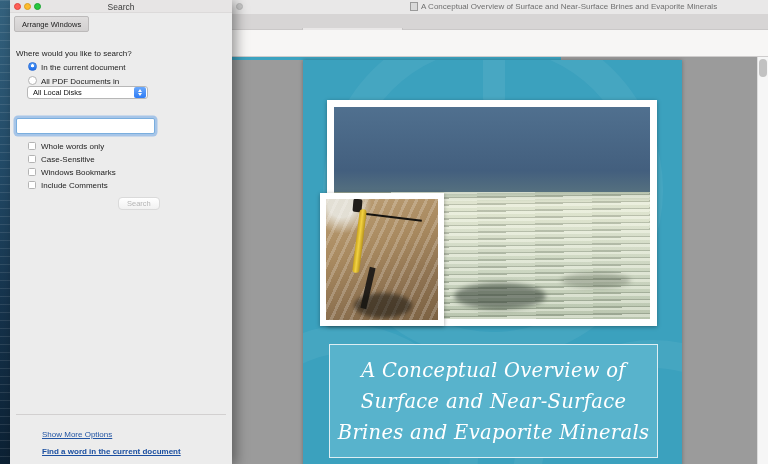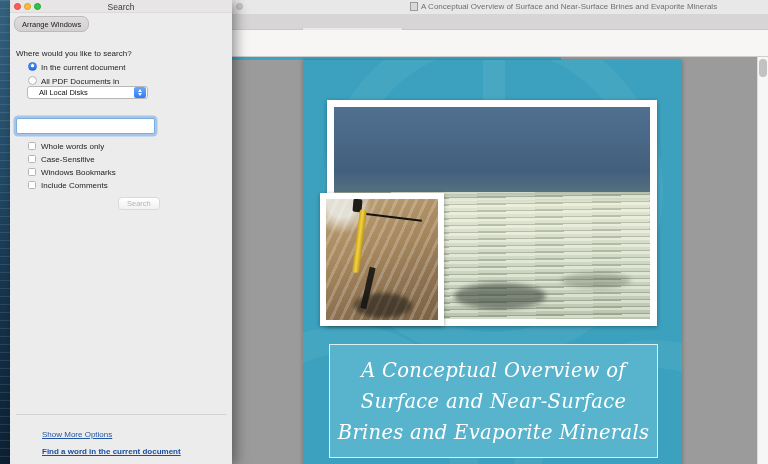--- a/index.html
+++ b/index.html
@@ -95,30 +95,30 @@
                    background:#ececec; box-shadow:4px 2px 12px rgba(0,0,0,.4); font-size:8px; color:#1c1c1c; }
   .sw-titlebar { position:absolute; left:0; right:0; top:0; height:13px; background:#e7e5e5;
                  border-bottom:1px solid #dcdada; }
   .traffic { position:absolute; top:3px; width:7px; height:7px; border-radius:50%; }
   .t-red { left:4px; background:#ff5f57; border:1px solid #e0443e; }
   .t-yellow { left:14px; background:#febc2e; border:1px solid #d89e24; }
   .t-green { left:24px; background:#28c840; border:1px solid #1da333; }
   .sw-title { position:absolute; left:0; right:0; top:2px; text-align:center; font-size:8.5px; color:#3a3a3a; }
   .arrange-btn { position:absolute; left:4px; top:16px; height:16px; padding:0 7px; font-size:7.5px;
                  color:#1c1c1c; background:linear-gradient(#dfdddd,#d2d0d0); border:1px solid #bcbaba;
-                 border-radius:7px; display:flex; align-items:center; }
+                 border-radius:2px; display:flex; align-items:center; }
   .sec-label { position:absolute; left:6px; white-space:nowrap; }
   .radio { position:absolute; left:18px; width:9px; height:9px; border-radius:50%; }
   .radio-on { background:radial-gradient(circle at 50% 40%, #fff 0 1.4px, rgba(255,255,255,0) 1.8px),
               linear-gradient(#55a0f8,#1d6bea); border:1px solid #2f6fd6; }
   .radio-off { background:#fff; border:1px solid #b3b3b3; }
   .opt-label { position:absolute; left:31px; white-space:nowrap; }
   .dropdown { position:absolute; left:17px; top:86px; width:121px; height:13px; background:#fff;
               border:1px solid #b7b7b7; border-radius:3px; display:flex; align-items:center; }
-  .dropdown span.dd-text { padding-left:11px; font-size:7.5px; color:#111; flex:1; }
+  .dropdown span.dd-text { padding-left:5px; font-size:7.5px; color:#111; flex:1; }
   .dd-stepper { width:12px; height:11px; margin-right:1px; border-radius:2px;
                 background:linear-gradient(#6ca9fb,#2e7cf6); display:flex; flex-direction:column;
                 align-items:center; justify-content:center; gap:1px; }
   .tri-up { width:0; height:0; border-left:2.5px solid transparent; border-right:2.5px solid transparent;
             border-bottom:3px solid #fff; }
   .tri-down { width:0; height:0; border-left:2.5px solid transparent; border-right:2.5px solid transparent;
               border-top:3px solid #fff; }
   .query-input { position:absolute; left:6px; top:118px; width:139px; height:16px; background:#fff;
                  border:1px solid #7aaede; border-radius:2px; outline:none;
                  box-shadow:0 0 0 2.5px rgba(110,165,230,.55); font-size:8px; padding-left:3px;

